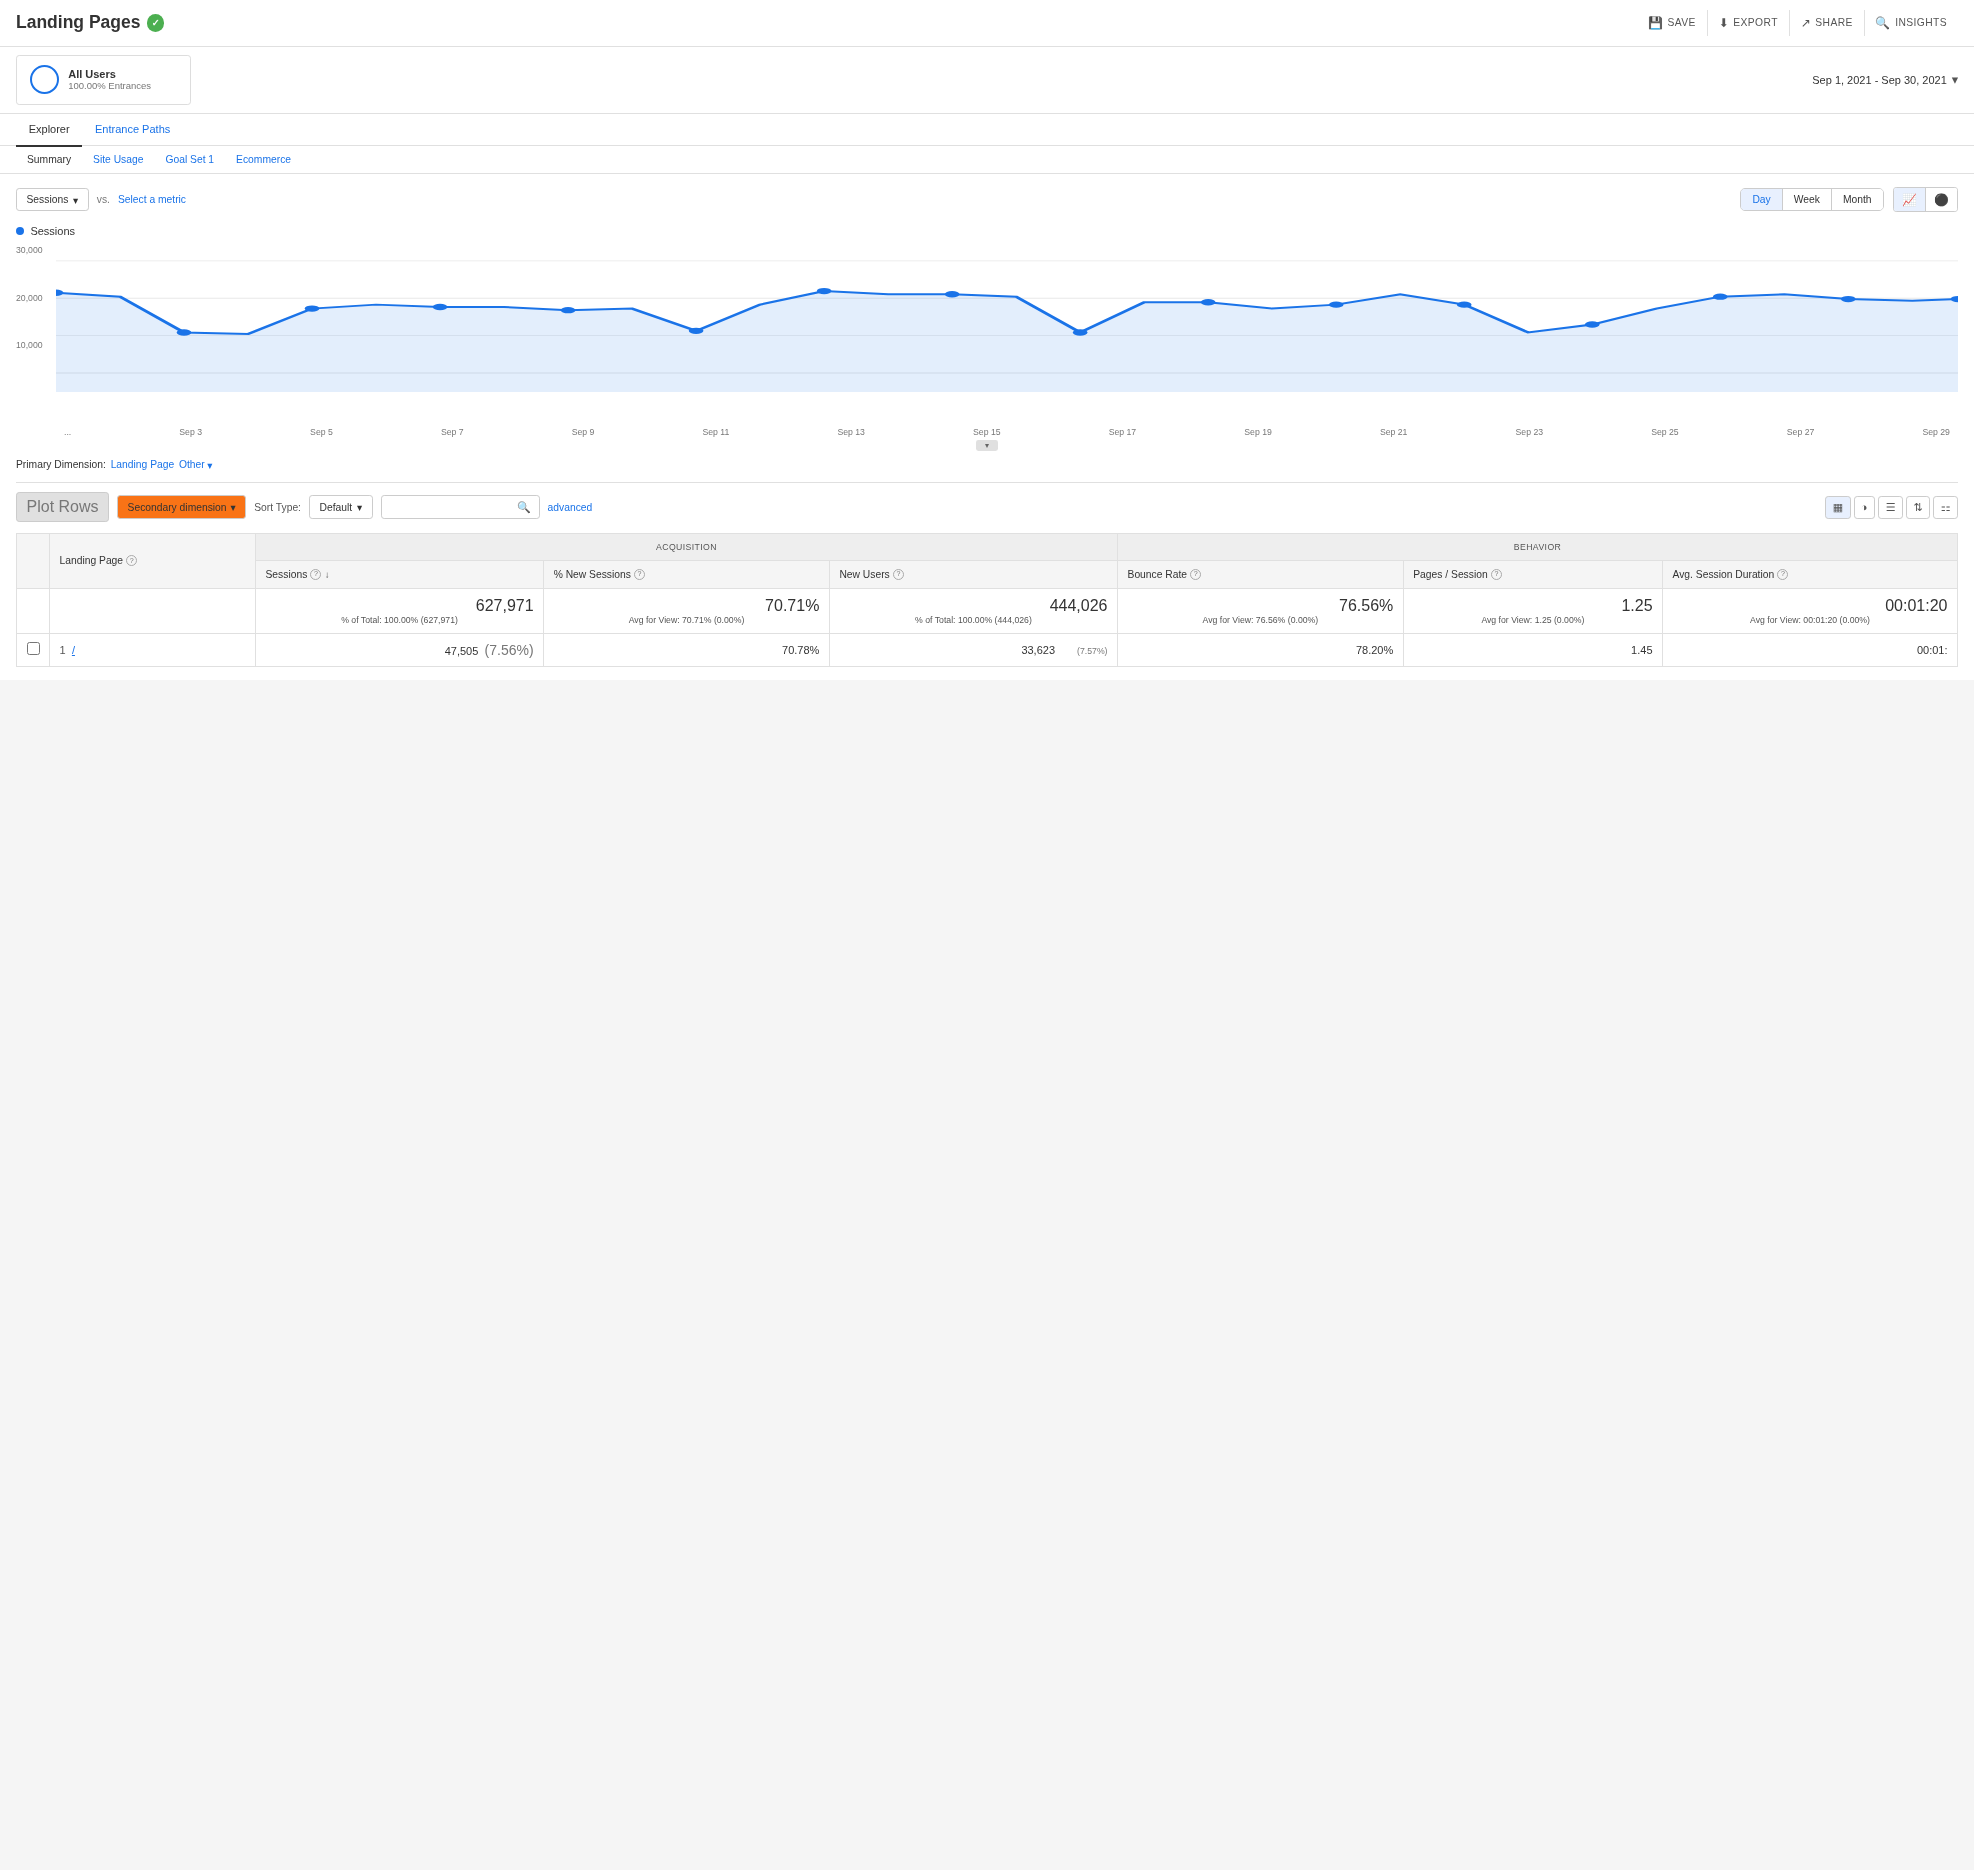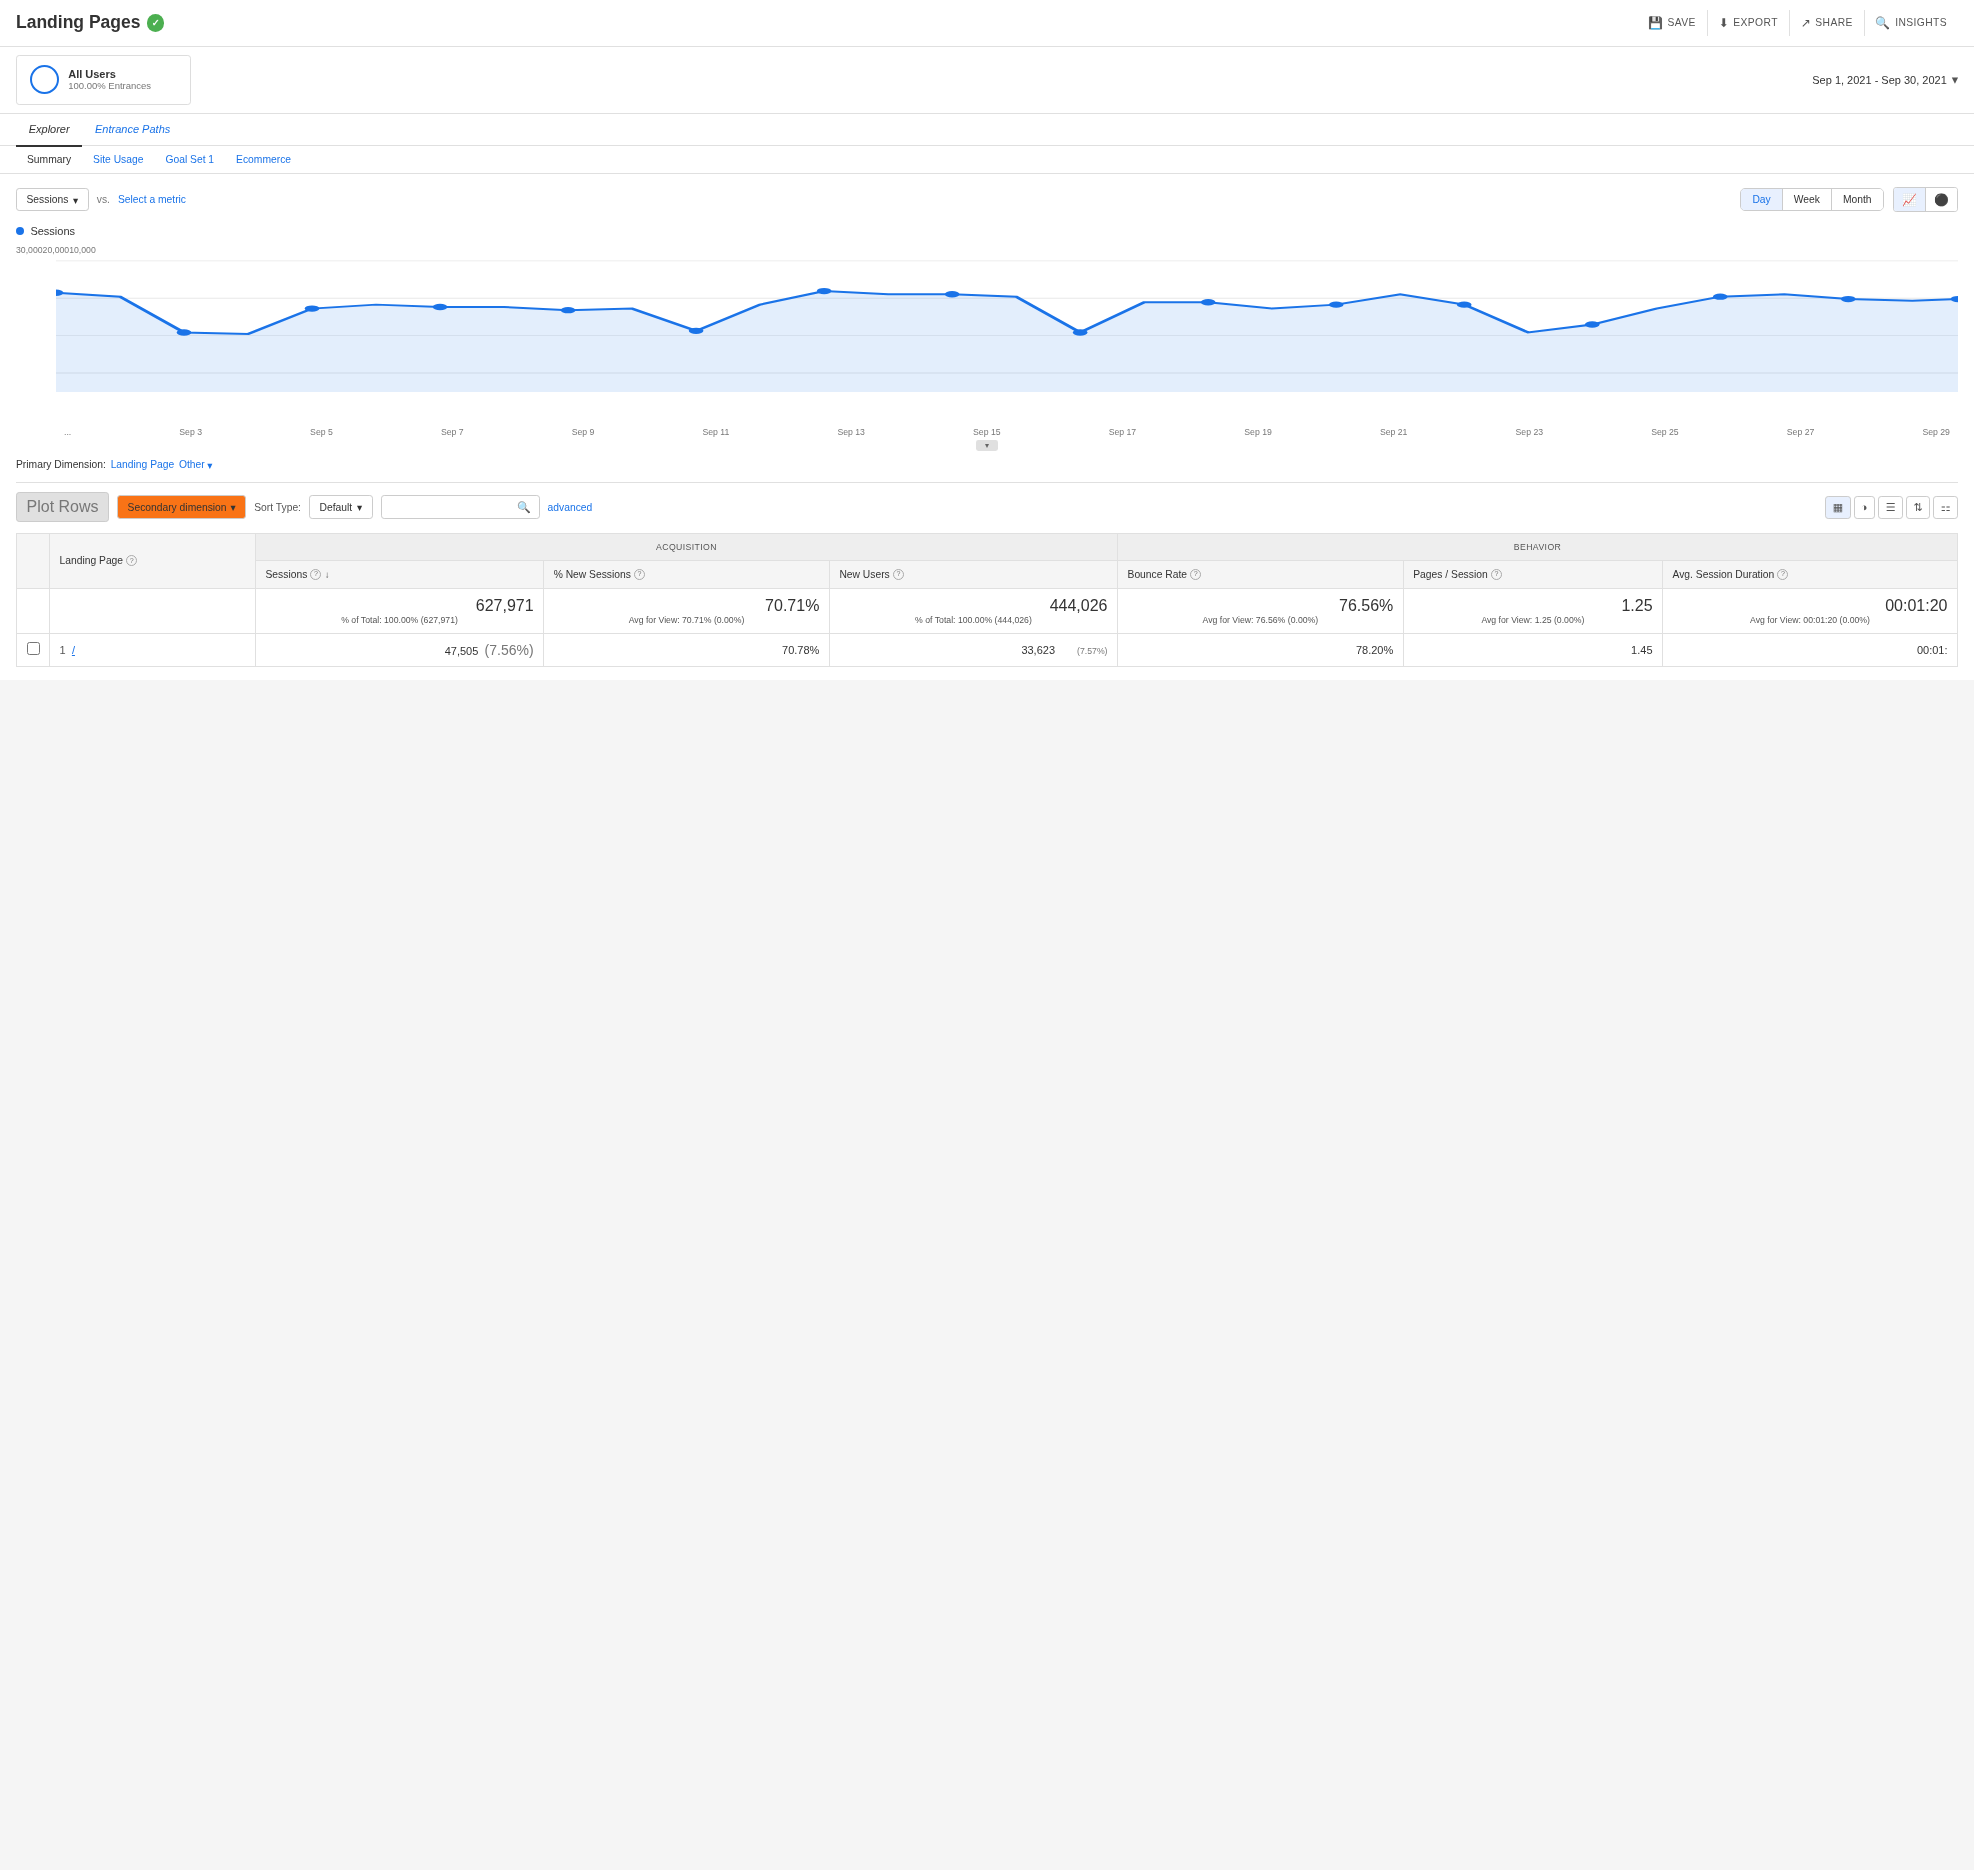--- a/index.html
+++ b/index.html
@@ -85,21 +85,20 @@
       cursor: pointer;
     }
     .date-range .arrow { color: #555; font-size: 12.7px; }
 
     .tabs-bar {
       background: #fff;
       border-bottom: 1.6px solid #e0e0e0;
       padding: 0 16px;
       display: flex;
       gap: 0;
-      font-style: italic;
     }
     .tab {
       padding: 9.5px 12.7px;
       cursor: pointer;
       font-size: 11px;
       color: #1a73e8;
       border-bottom: 2.4px solid transparent;
       margin-bottom: -1.6px;
     }
     .tab.active {
@@ -398,21 +397,21 @@
 
     .row-number { color: #555; margin-right: 3.2px; }
     .row-link { color: #1a73e8; }
 
     .y-labels {
       position: absolute;
       left: 0;
       top: 0;
       height: 159px;
       display: flex;
-      flex-direction: row;
+      flex-direction: column;
       justify-content: space-between;
       font-size: 8.7px;
       color: #777;
       padding: 0 4.8px 16px 0;
     }
   </style>
 </head>
 <body>
 
 <div class="top-bar">

